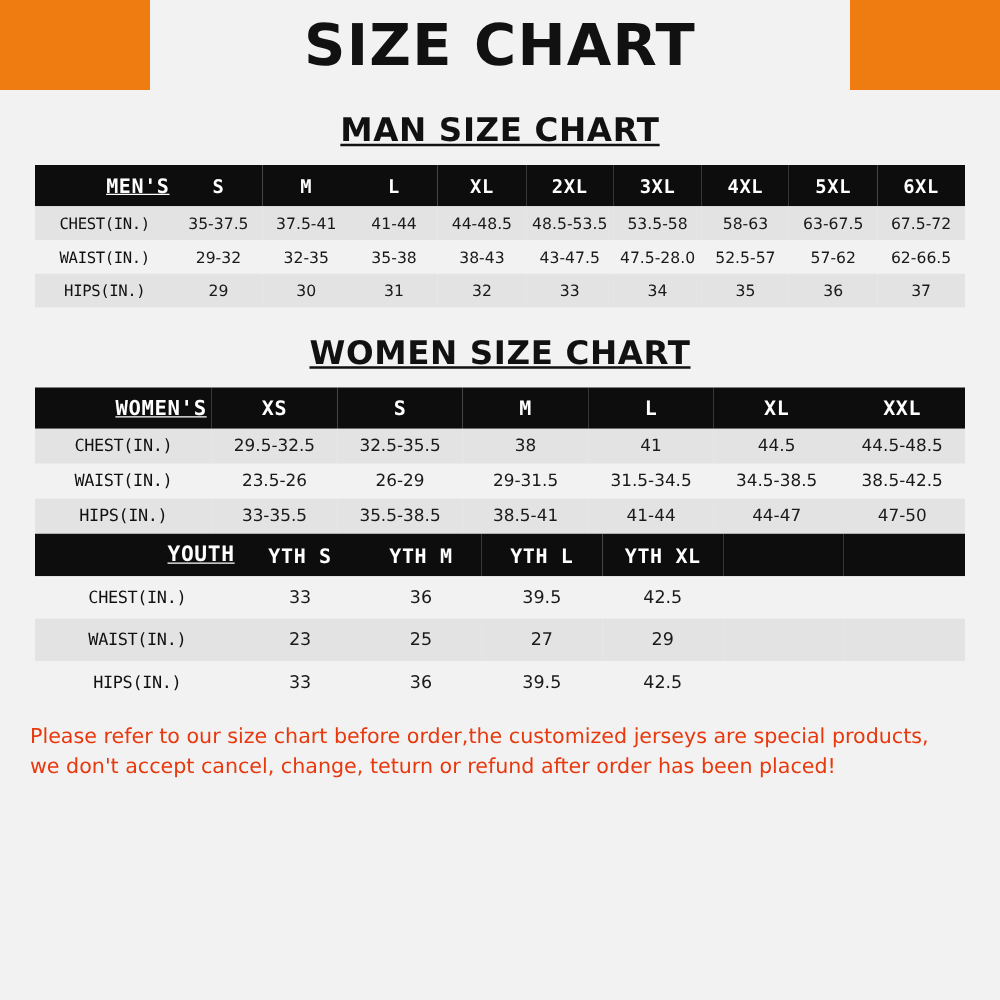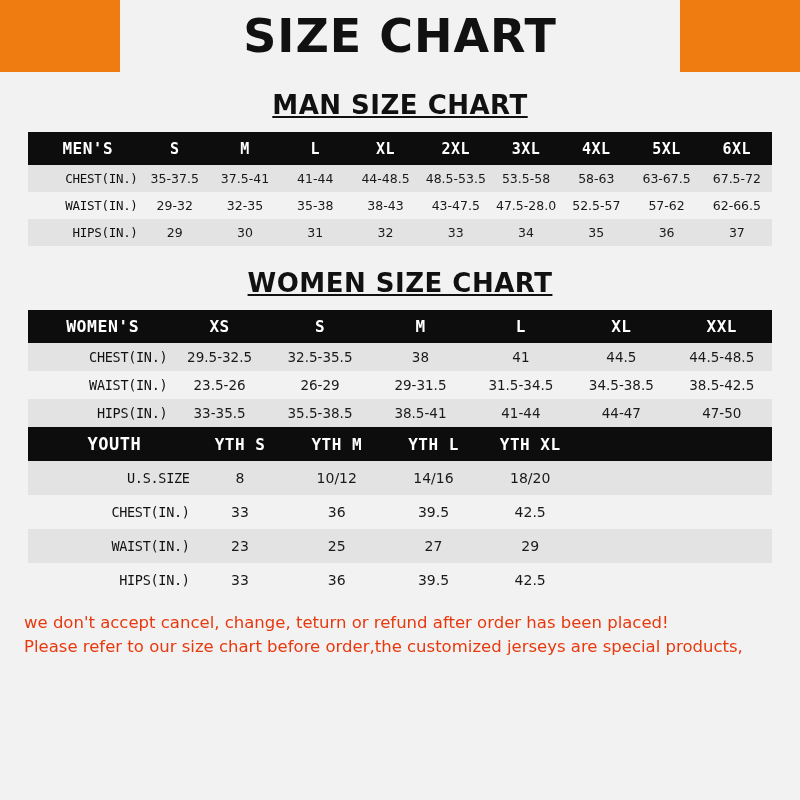--- a/index.html
+++ b/index.html
@@ -71,36 +71,37 @@
     background: #0d0d0d;
     color: #ffffff;
     font-family: "DejaVu Sans Mono", monospace;
     font-weight: bold;
     font-size: 15px;
     padding: 7px 4px;
     text-align: center;
     letter-spacing: 0.5px;
   }
   thead th.rowhead {
-    text-align: center;
+    text-align: right;
     padding-left: 12px;
     font-size: 16px;
+    text-decoration: underline;
   }
   tbody td {
     font-family: "DejaVu Sans", sans-serif;
     font-size: 12.5px;
     color: #1a1a1a;
     text-align: center;
     padding: 6px 2px;
   }
   tbody td.rowhead {
     font-family: "DejaVu Sans Mono", monospace;
     font-size: 12.5px;
     color: #111;
-    text-align: right;
+    text-align: center;
     letter-spacing: -0.3px;
   }
   tbody tr.odd td { background: #e3e3e3; }
   tbody tr.even td { background: #f2f2f2; }
 
   
   .men col.c0 { width: 15%; }
   .women col.c0 { width: 19%; }
   .youth col.c0 { width: 22%; }
 
@@ -276,29 +277,20 @@
           <th class="rowhead">YOUTH</th>
           <th>YTH S</th>
           <th>YTH M</th>
           <th>YTH L</th>
           <th>YTH XL</th>
           <th></th>
           <th></th>
         </tr>
       </thead>
       <tbody>
-        <tr class="odd">
-          <td class="rowhead">U.S.SIZE</td>
-          <td>8</td>
-          <td>10/12</td>
-          <td>14/16</td>
-          <td>18/20</td>
-          <td></td>
-          <td></td>
-        </tr>
         <tr class="even">
           <td class="rowhead">CHEST(IN.)</td>
           <td>33</td>
           <td>36</td>
           <td>39.5</td>
           <td>42.5</td>
           <td></td>
           <td></td>
         </tr>
         <tr class="odd">
@@ -317,17 +309,17 @@
           <td>39.5</td>
           <td>42.5</td>
           <td></td>
           <td></td>
         </tr>
       </tbody>
     </table>
   </div>
 
   <div class="note">
+    <span>Please refer to our size chart before order,the customized jerseys are special products,</span>
     <span>we don't accept cancel, change, teturn or refund after order has been placed!</span>
-    <span>Please refer to our size chart before order,the customized jerseys are special products,</span>
   </div>
 
 </div>
 
 </body></html>

